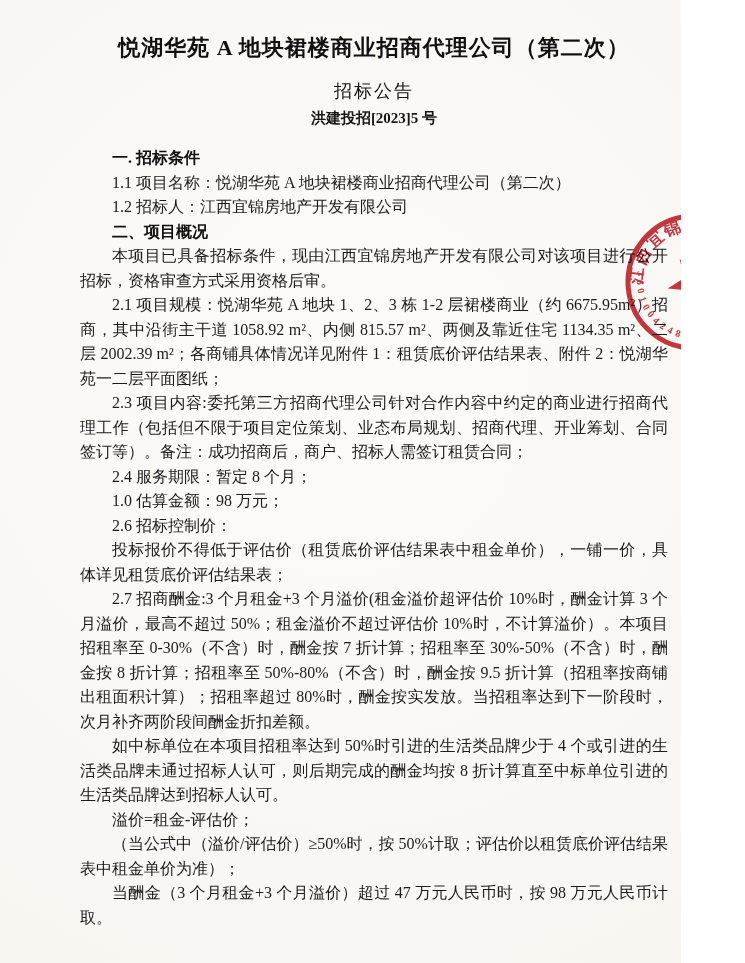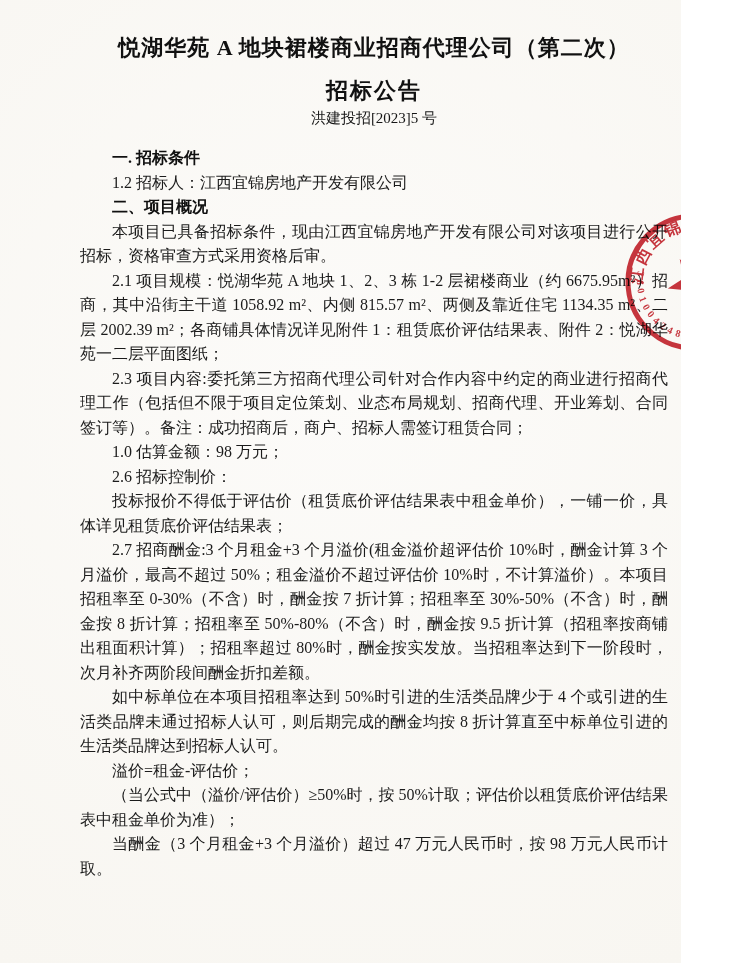--- a/index.html
+++ b/index.html
@@ -10,25 +10,25 @@
     overflow:hidden;
     font-family:"Liberation Serif", serif;
     color:#1c1c1c;
   }
   .doc { position:absolute; left:80px; top:0; width:588px; }
   .title {
     font-size:22px; font-weight:bold; text-align:center;
     margin:34px 0 0 0; line-height:28px; letter-spacing:1px; color:#111;
   }
   .subtitle {
-    font-size:22px; font-weight:bold; text-align:center;
+    font-size:18px; font-weight:normal; text-align:center;
     margin:16px 0 0 0; line-height:26px; letter-spacing:2px; color:#111;
   }
   .docnum {
-    font-size:15px; font-weight:normal; text-align:center;
+    font-size:15px; font-weight:bold; text-align:center;
     margin:4px 0 0 0; line-height:20px; color:#161616;
   }
   .body { margin-top:18px; }
   p.para {
     margin:0; text-indent:2em; text-align:justify;
     font-size:16px; line-height:24.5px; color:#1b1b1b;
   }
   p.hd { font-weight:bold; color:#101010; }
   .seal {
     position:absolute; left:604px; top:192px;
@@ -40,25 +40,27 @@
 </head>
 <body>
 
 <div class="page">
   <div class="doc">
     <h1 class="title">悦湖华苑 A 地块裙楼商业招商代理公司（第二次）</h1>
     <h2 class="subtitle">招标公告</h2>
     <div class="docnum">洪建投招[2023]5 号</div>
     <div class="body">
       <p class="para hd">一. 招标条件</p>
+      <p class="para">1.1 项目名称：悦湖华苑 A 地块裙楼商业招商代理公司（第二次）</p>
       <p class="para">1.2 招标人：江西宜锦房地产开发有限公司</p>
       <p class="para hd">二、项目概况</p>
       <p class="para">本项目已具备招标条件，现由江西宜锦房地产开发有限公司对该项目进行公开招标，资格审查方式采用资格后审。</p>
       <p class="para">2.1 项目规模：悦湖华苑 A 地块 1、2、3 栋 1-2 层裙楼商业（约 6675.95m²）招商，其中沿街主干道 1058.92 m²、内侧 815.57 m²、两侧及靠近住宅 1134.35 m²、二层 2002.39 m²；各商铺具体情况详见附件 1：租赁底价评估结果表、附件 2：悦湖华苑一二层平面图纸；</p>
       <p class="para">2.3 项目内容:委托第三方招商代理公司针对合作内容中约定的商业进行招商代理工作（包括但不限于项目定位策划、业态布局规划、招商代理、开业筹划、合同签订等）。备注：成功招商后，商户、招标人需签订租赁合同；</p>
+      <p class="para">2.4 服务期限：暂定 8 个月；</p>
       <p class="para">1.0 估算金额：98 万元；</p>
       <p class="para">2.6 招标控制价：</p>
       <p class="para">投标报价不得低于评估价（租赁底价评估结果表中租金单价），一铺一价，具体详见租赁底价评估结果表；</p>
       <p class="para">2.7 招商酬金:3 个月租金+3 个月溢价(租金溢价超评估价 10%时，酬金计算 3 个月溢价，最高不超过 50%；租金溢价不超过评估价 10%时，不计算溢价）。本项目招租率至 0-30%（不含）时，酬金按 7 折计算；招租率至 30%-50%（不含）时，酬金按 8 折计算；招租率至 50%-80%（不含）时，酬金按 9.5 折计算（招租率按商铺出租面积计算）；招租率超过 80%时，酬金按实发放。当招租率达到下一阶段时，次月补齐两阶段间酬金折扣差额。</p>
       <p class="para">如中标单位在本项目招租率达到 50%时引进的生活类品牌少于 4 个或引进的生活类品牌未通过招标人认可，则后期完成的酬金均按 8 折计算直至中标单位引进的生活类品牌达到招标人认可。</p>
       <p class="para">溢价=租金-评估价；</p>
       <p class="para">（当公式中（溢价/评估价）≥50%时，按 50%计取；评估价以租赁底价评估结果表中租金单价为准）；</p>
       <p class="para">当酬金（3 个月租金+3 个月溢价）超过 47 万元人民币时，按 98 万元人民币计取。</p>
     </div>
   </div>

